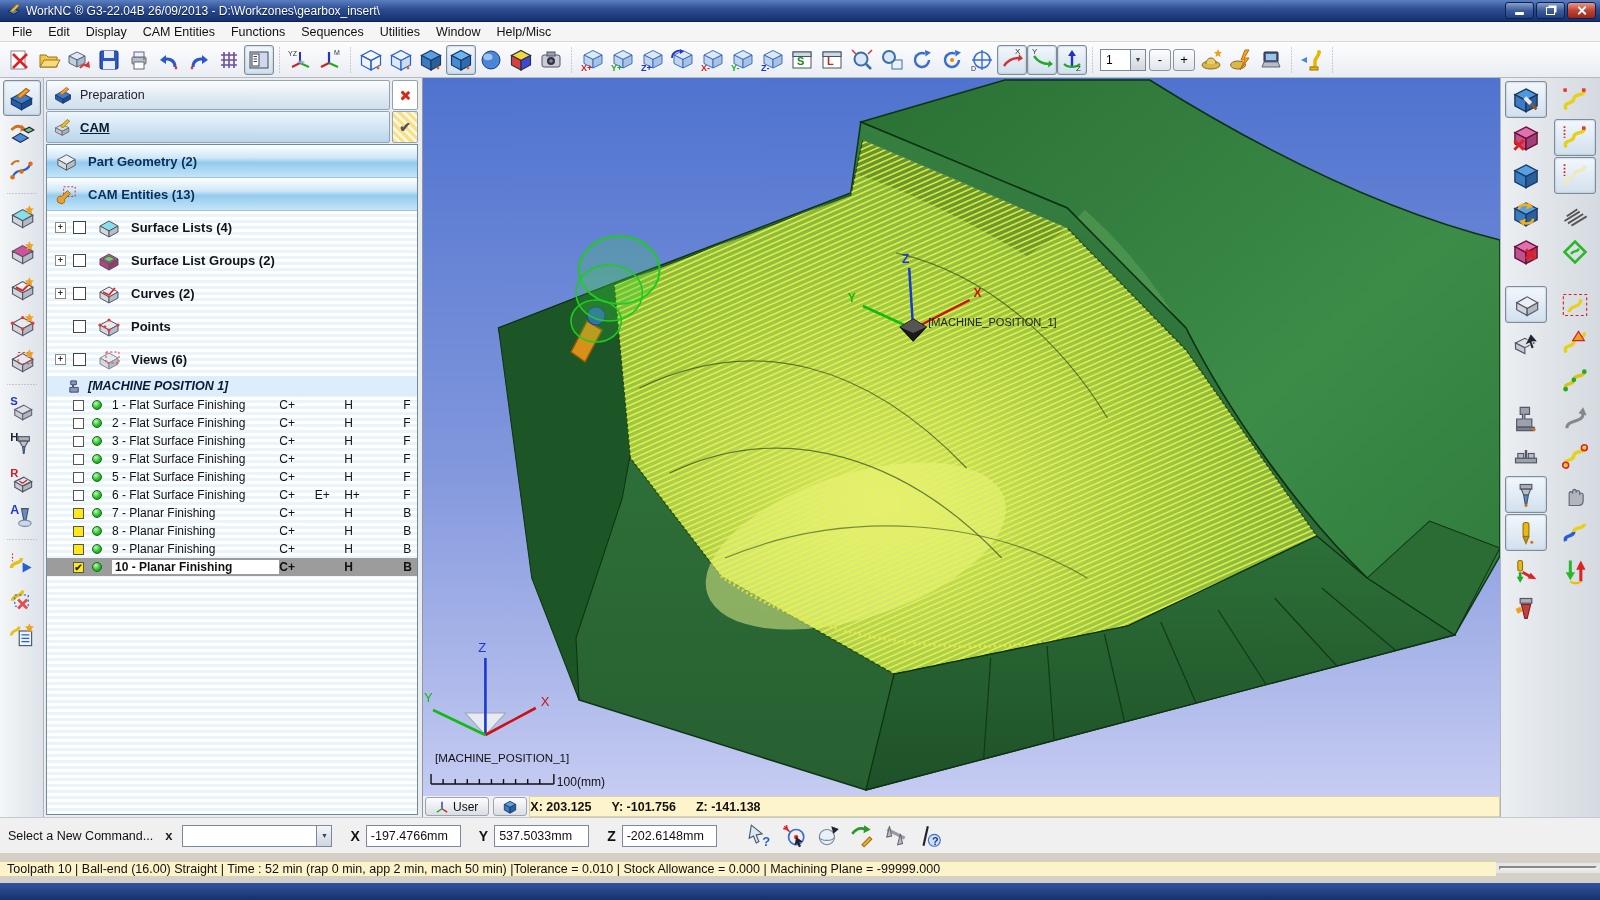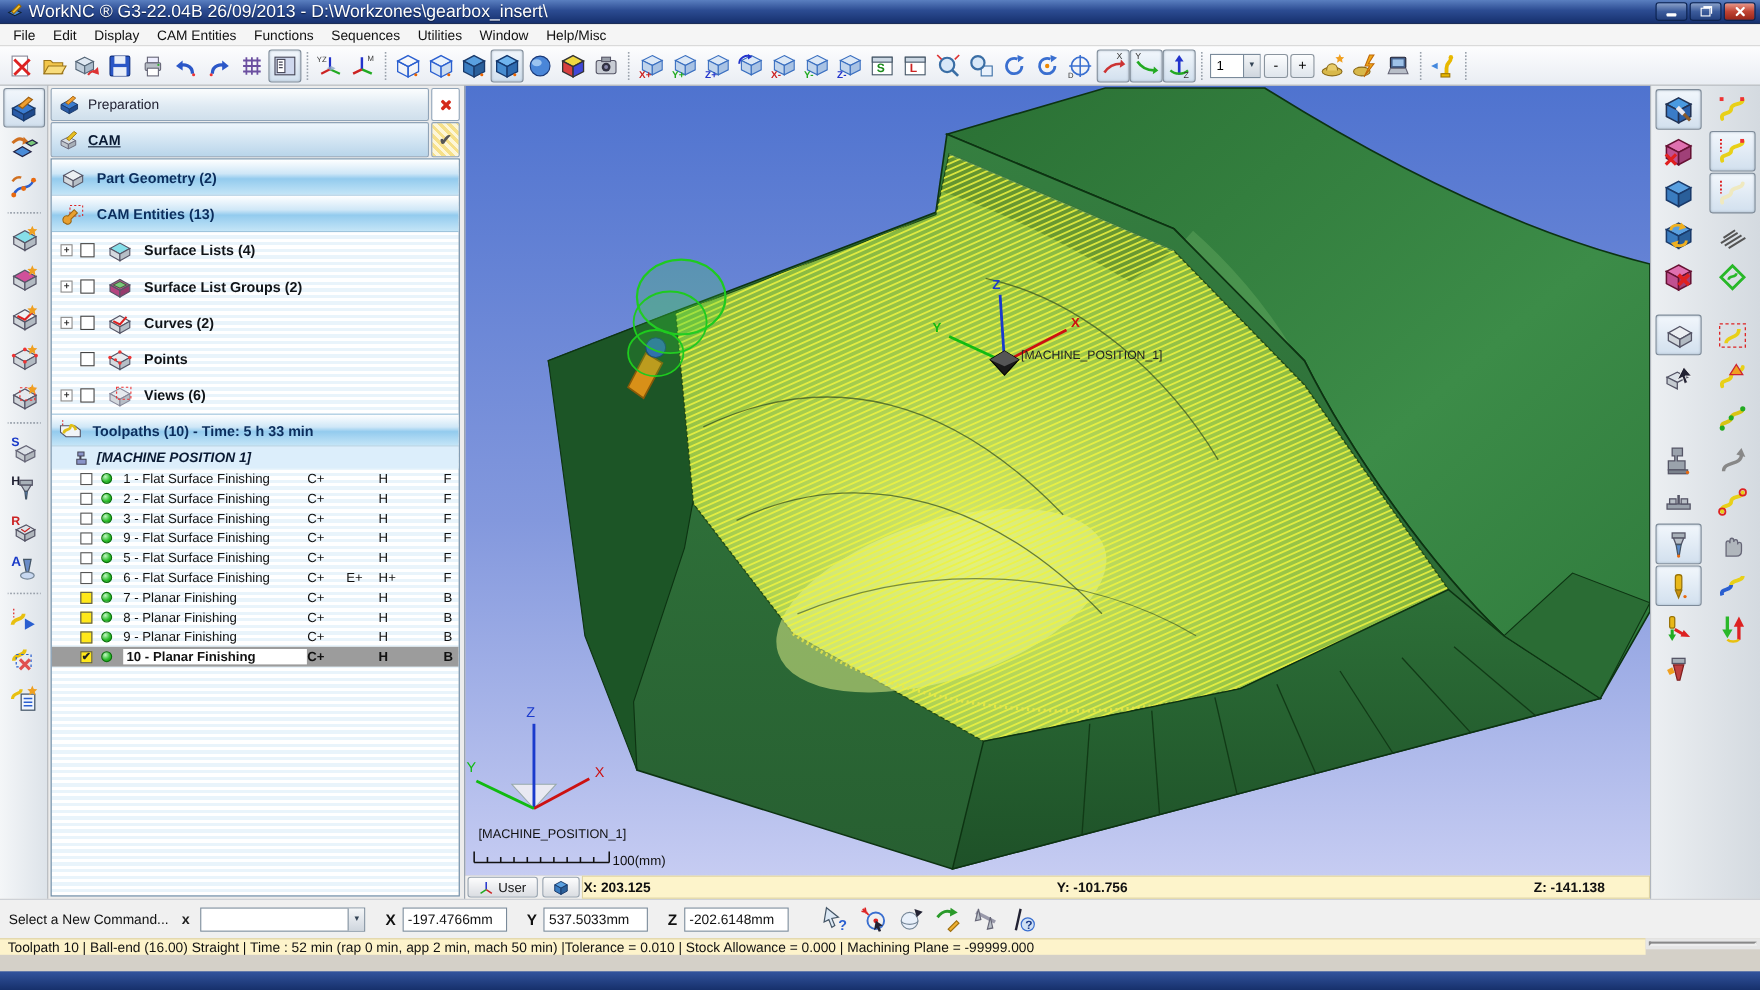--- a/index.html
+++ b/index.html
@@ -1,19 +1,19 @@
 <!DOCTYPE html>
 <html><head>
 <meta charset="utf-8">
 <style>
   *{box-sizing:border-box;margin:0;padding:0}
   html,body{width:1600px;height:900px;overflow:hidden;font-family:"Liberation Sans",sans-serif;background:#d4d0c8}
   
   .titlebar{height:22px;display:flex;align-items:center;padding:0 4px 0 6px;
-    background:linear-gradient(180deg,#5a7fc0 0%,#2c4c92 45%,#16306e 100%);color:#fff;font-size:16px;border-bottom:1px solid #0a1f4d}
+    background:linear-gradient(180deg,#5a7fc0 0%,#2c4c92 45%,#16306e 100%);color:#fff;font-size:12px;border-bottom:1px solid #0a1f4d}
   .titlebar .ticon{width:15px;height:15px;margin-right:5px;flex:none}
   .titlebar .ttext{flex:1;white-space:nowrap;overflow:hidden;text-shadow:0 1px 1px #08183a}
   .winbtn{width:29px;height:17px;margin-left:2px;border:1px solid #0d234f;border-radius:3px;display:flex;align-items:center;justify-content:center;
     background:linear-gradient(180deg,#8aa0c8,#3c5c9c 50%,#23407e)}
   .winbtn.close{background:linear-gradient(180deg,#e8988a,#c04434 50%,#98261a)}
   .g-min{width:9px;height:3px;background:#fff;border-radius:1px;margin-top:6px}
   .g-rest{width:9px;height:8px;border:1.5px solid #fff;box-shadow:2px -2px 0 -0.5px #fff}
   .g-x{position:relative;width:11px;height:11px}
   .g-x::before,.g-x::after{content:"";position:absolute;left:5px;top:0;width:2.2px;height:11px;background:#fff;border-radius:1px}
   .g-x::before{transform:rotate(45deg)}.g-x::after{transform:rotate(-45deg)}
@@ -77,34 +77,34 @@
   .tprow.sel .tpname{background:#fff;padding-left:3px}
   
   .vwrap{width:1078px;display:flex;flex-direction:column;border-left:1px solid #8a98a8}
   .vport{height:718px;position:relative}
   .vport svg{display:block;width:100%;height:100%}
   .vbar{height:21px;display:flex;background:#f0f0f0;align-items:stretch}
   .userbtn{display:flex;align-items:center;gap:5px;padding:0 10px;border:1px solid #98a4b0;border-radius:3px;margin:1px 2px;
     background:linear-gradient(180deg,#fdfdfd,#dadde2);font-size:12px;color:#111}
   .cubebtn{width:34px;display:flex;align-items:center;justify-content:center;border:1px solid #98a4b0;border-radius:3px;margin:1px 2px;
     background:linear-gradient(180deg,#fdfdfd,#dadde2)}
-  .coordbar{flex:1;background:#fdf4cb;border:1px solid #ddd2a2;display:flex;align-items:center;justify-content:space-between;gap:20px;
+  .coordbar{flex:1;background:#fdf4cb;border:1px solid #ddd2a2;display:flex;align-items:center;justify-content:flex-start;gap:20px;
     padding-right:40px;font-size:12.5px;font-weight:bold;color:#111}
   
   .cmdbar{height:36px;background:#f0f0f0;border-top:1px solid #c6cad0;display:flex;align-items:center;padding-left:8px;font-size:12.5px;color:#111}
   .cmdx{font-weight:bold;font-size:13px;margin:0 10px 0 12px;color:#222}
   .cmddd{width:150px;height:22px;background:#fff;border:1px solid #7a8a9a;display:flex}
   .cmddd .fill{flex:1}
   .coordlbl{font-weight:bold;font-size:14px;margin:0 6px 0 18px}
   .cmdbar input{width:95px;height:22px;border:1px solid #7a8a9a;font-family:"Liberation Sans",sans-serif;font-size:12.5px;padding-left:4px;color:#111}
   .cmdicons{display:flex;margin-left:26px}
   .cmdicons .tbtn{width:34px;height:32px}
   .cmdicons .tbtn svg{width:26px;height:26px}
   
-  .statusbar{height:30px;display:flex;align-items:flex-start}
+  .statusbar{height:30px;display:flex;align-items:center}
   .statustext{flex:1;background:#fdf3cb;border-top:1px solid #ddd2a2;display:flex;align-items:center;padding-left:7px;font-size:12.5px;color:#111}
   .progressbox{width:104px;background:#e6e6e6;display:flex;align-items:center;justify-content:center;padding:3px}
   .progressin{width:100%;height:100%;border:2px solid;border-color:#888 #eee #eee #888;background:linear-gradient(180deg,#fafafa,#c6c6c6)}
   .bottomstrip{height:17px;background:linear-gradient(180deg,#32549e,#16306b)}
 </style>
 </head>
 <body>
 
 <div class="titlebar">
   <svg class="ticon" viewBox="0 0 16 16">
@@ -672,28 +672,20 @@
         <span class="tcheck"></span>
         <svg viewBox="0 0 26 26">
           <polygon points="4,11 13,6 22,11 13,16" fill="#e6eaee" stroke="#889"></polygon>
           <polygon points="4,11 13,16 13,22 4,17" fill="#d4d9de" stroke="#889"></polygon>
           <polygon points="22,11 13,16 13,22 22,17" fill="#b6bec6" stroke="#889"></polygon>
           <rect x="10" y="5" width="13" height="11" fill="none" stroke="#e33" stroke-dasharray="2.2 2"></rect>
         </svg>
         <span>Views (6)</span>
       </div>
 
-      <div class="tphdr">
-        <svg viewBox="0 0 24 24">
-          <polygon points="3,8 16,8 21,12 21,18 8,18 3,14" fill="#f0f4f8" stroke="#556"></polygon>
-          <path d="M6 15 C6 10 12 13 12 9 C12 6 16 8 17 12" stroke="#e0c018" stroke-width="2.4" fill="none"></path>
-          <line x1="5" y1="3" x2="5" y2="9" stroke="#d22" stroke-dasharray="1.5 1.5"></line>
-        </svg>
-        <span>Toolpaths (10) - Time: 5 h 33 min</span>
-      </div>
       <div class="mprow">
         <svg viewBox="0 0 16 16">
           <path d="M4 2 H10 V6 H7 V9 H12 V14 H3 V9 H6 V6 H4 Z" fill="#8a94c8" stroke="#445"></path>
         </svg>
         <span class="mplabel">[MACHINE POSITION 1]</span>
       </div>
       <div>
           <div class="tprow">
             <span class="tpcheck"></span>
             <span class="tpdot"></span>

